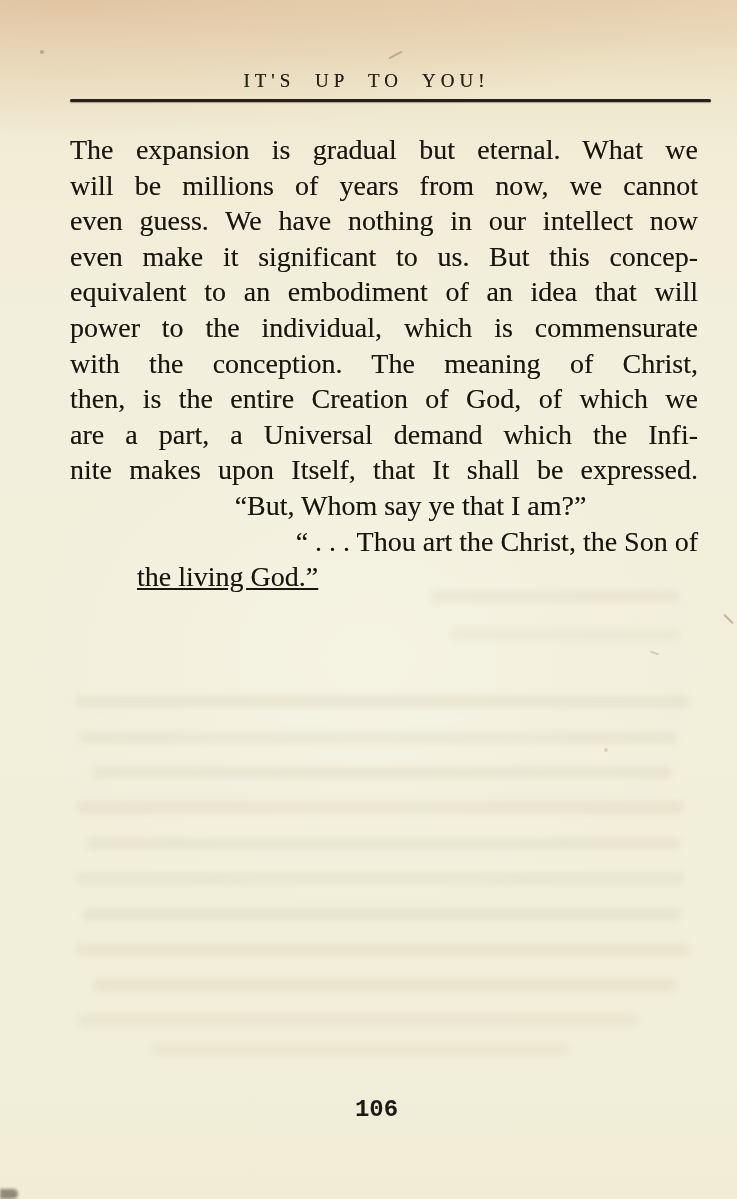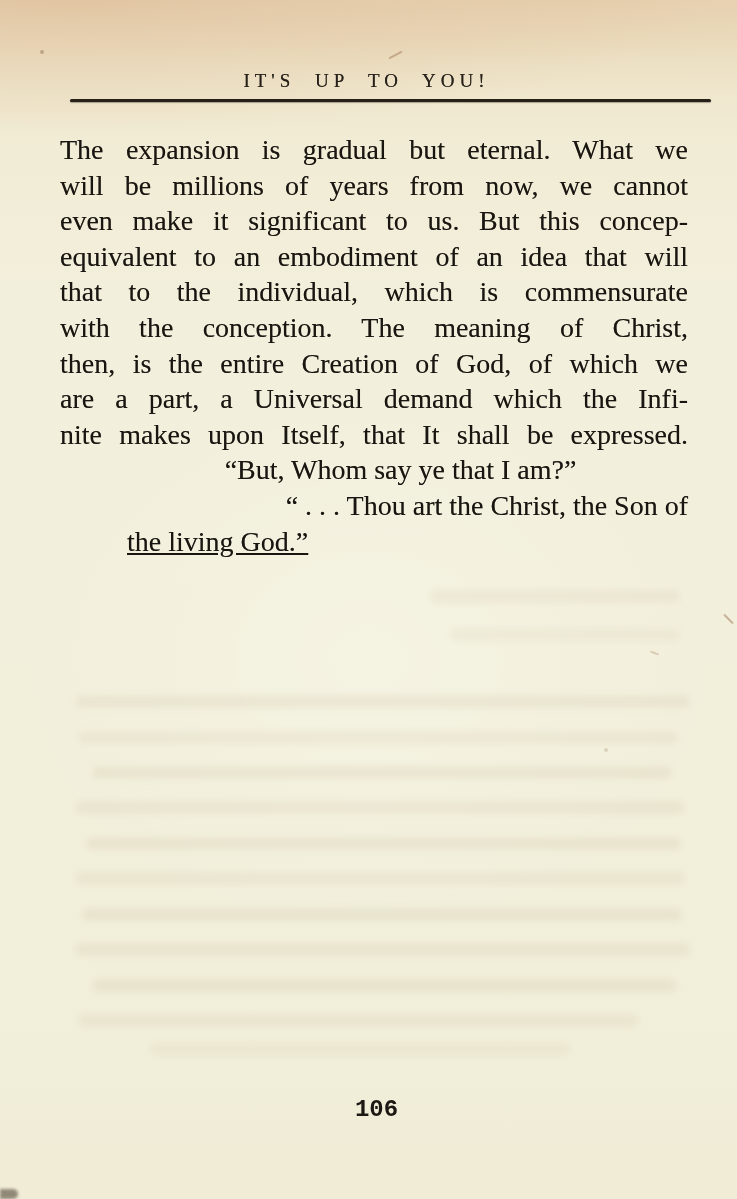--- a/index.html
+++ b/index.html
@@ -32,21 +32,21 @@
     top: 99px; left: 70px;
     width: 641px; height: 3px;
     background: #262019;
     border-radius: 2px;
     box-shadow: 0 1px 1px rgba(38,32,25,0.35);
   }
 
   
   .body-text {
     position: absolute;
-    top: 132px; left: 60px;
+    top: 132px; left: 70px;
     width: 628px;
     font-size: 28px;
     line-height: 35.6px;
     color: #191510;
     text-shadow: 0 0 0.6px rgba(25,21,16,0.45);
   }
   .bline {
     text-align: justify;
     text-align-last: justify;
     white-space: nowrap;
@@ -104,23 +104,24 @@
 
 <div class="page">
 
   <div class="header-title">IT'S UP TO YOU!</div>
 
   <div class="header-rule"></div>
 
   <div class="body-text">
     <div class="bline">The expansion is gradual but eternal. What we</div>
     <div class="bline">will be millions of years from now, we cannot</div>
+    <div class="bline">even guess. We have nothing in our intellect now</div>
     <div class="bline">even make it significant to us. But this concep-</div>
     <div class="bline">equivalent to an embodiment of an idea that will</div>
-    <div class="bline">that to the individual, which is commensurate</div>
+    <div class="bline">power to the individual, which is commensurate</div>
     <div class="bline">with the conception. The meaning of Christ,</div>
     <div class="bline">then, is the entire Creation of God, of which we</div>
     <div class="bline">are a part, a Universal demand which the Infi-</div>
     <div class="bline">nite makes upon Itself, that It shall be expressed.</div>
     <div class="qline q1">“But, Whom say ye that I am?”</div>
     <div class="qline q2">“ . . . Thou art the Christ, the Son of</div>
     <div class="qline q3">the living God.”</div>
   </div>
 
   <div class="ghosts">

